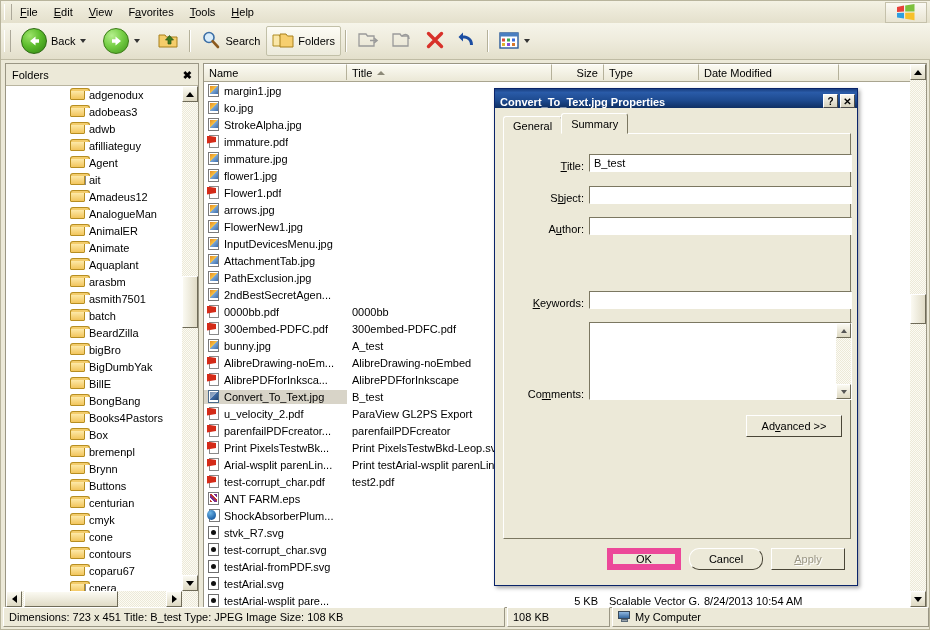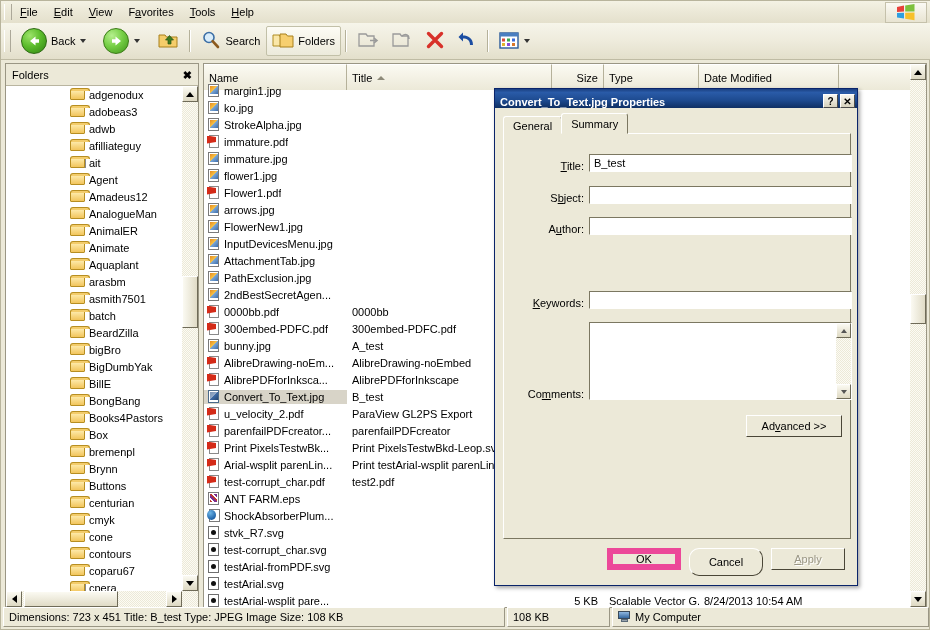--- a/index.html
+++ b/index.html
@@ -89,21 +89,21 @@
   
   .files-pane{
     position:absolute;left:202px;top:62px;width:724px;height:545px;
     background:#fff;border:1px solid #9a9684;box-sizing:border-box;overflow:hidden;
   }
   .cols{
     position:absolute;left:0;top:0;right:0;height:18px;display:flex;
     background:#ece9d8;border-bottom:1px solid #a9a590;box-sizing:border-box;
   }
   .col{
-    height:26px;box-sizing:border-box;
+    height:16px;box-sizing:border-box;
     background:linear-gradient(to bottom,#fbfaf2,#ece9d8);
     border-right:1px solid #b5b19a;border-top:1px solid #fff;
     display:flex;align-items:center;padding:0 5px;font-size:11px;color:#000;cursor:default;
   }
   .col.num{justify-content:flex-end;}
   .sortmark{margin-left:5px;width:0;height:0;border-left:4px solid transparent;border-right:4px solid transparent;border-bottom:4px solid #8d8a79;}
   .rows{position:absolute;left:0;top:18px;right:0;bottom:0;overflow:hidden;}
   .row{height:17px;display:flex;align-items:center;font-size:11px;color:#000;cursor:default;white-space:nowrap;}
   .row.sel .c-name{background:#d8d4c8;}
   .c-name{width:143px;display:flex;align-items:center;overflow:hidden;padding-left:3px;box-sizing:border-box;}
@@ -385,31 +385,31 @@
           </span>
           <span class="tlabel">adwb</span>
         </div>
         <div class="tnode">
           <span class="fico">
             <span class="tab"></span>
           </span>
           <span class="tlabel">afilliateguy</span>
         </div>
         <div class="tnode">
+          <span class="fico">
+            <span class="tab"></span>
+          </span>
+          <span class="tlabel">Agent</span>
+        </div>
+        <div class="tnode">
           <div class="tplus">+</div>
           <span class="fico">
             <span class="tab"></span>
           </span>
           <span class="tlabel">ait</span>
-        </div>
-        <div class="tnode">
-          <span class="fico">
-            <span class="tab"></span>
-          </span>
-          <span class="tlabel">Agent</span>
         </div>
         <div class="tnode">
           <span class="fico">
             <span class="tab"></span>
           </span>
           <span class="tlabel">Amadeus12</span>
         </div>
         <div class="tnode">
           <span class="fico">
             <span class="tab"></span>
@@ -982,21 +982,21 @@
 
       <div class="btn" style="position:absolute;right:8px;top:281px;width:96px;height:22px;">
         <span>Ad<u class="acc">v</u>anced &gt;&gt;</span>
       </div>
     </div>
 
     <div style="position:absolute;right:12px;top:459px;display:flex;">
       <div class="btn def" style="width:74px;height:22px;margin-left:6px;">
         <span>OK</span>
       </div>
-      <div class="btn" style="width:74px;height:28px;margin-left:8px;border-radius:10px;">
+      <div class="btn" style="width:74px;height:22px;margin-left:8px;border-radius:10px;">
         <span>Cancel</span>
       </div>
       <div class="btn dis" style="width:74px;height:22px;margin-left:8px;">
         <span><u class="acc">A</u>pply</span>
       </div>
     </div>
   </div>
 
 </div>
 

